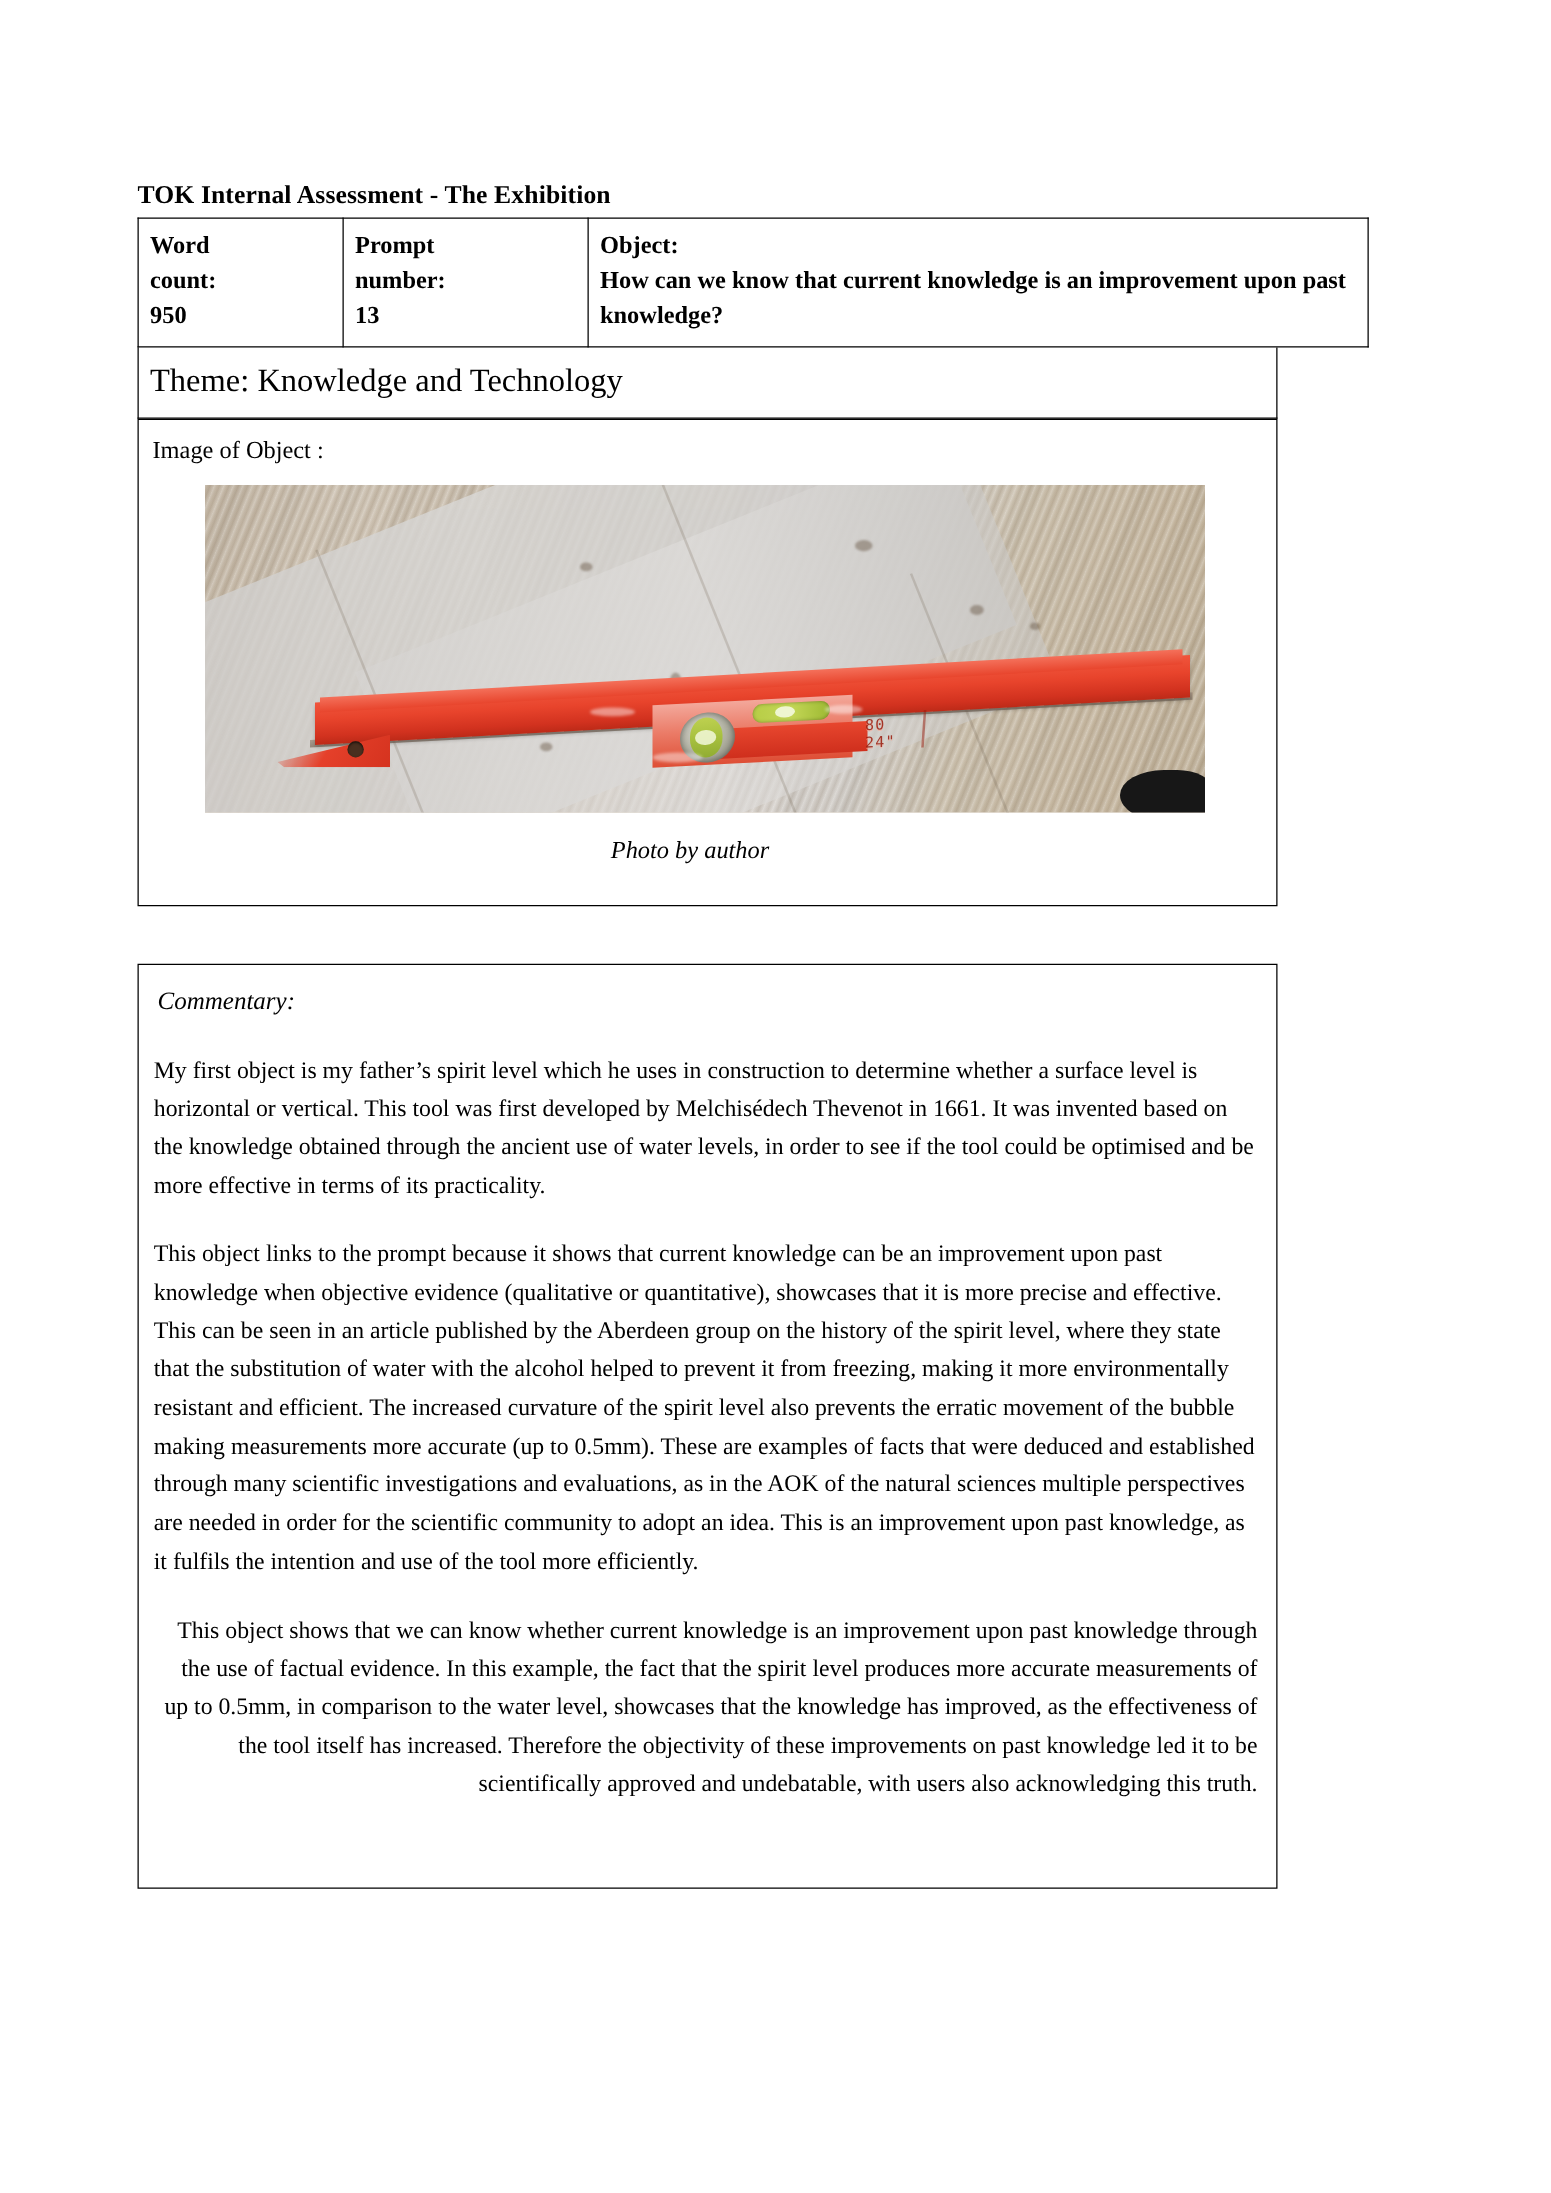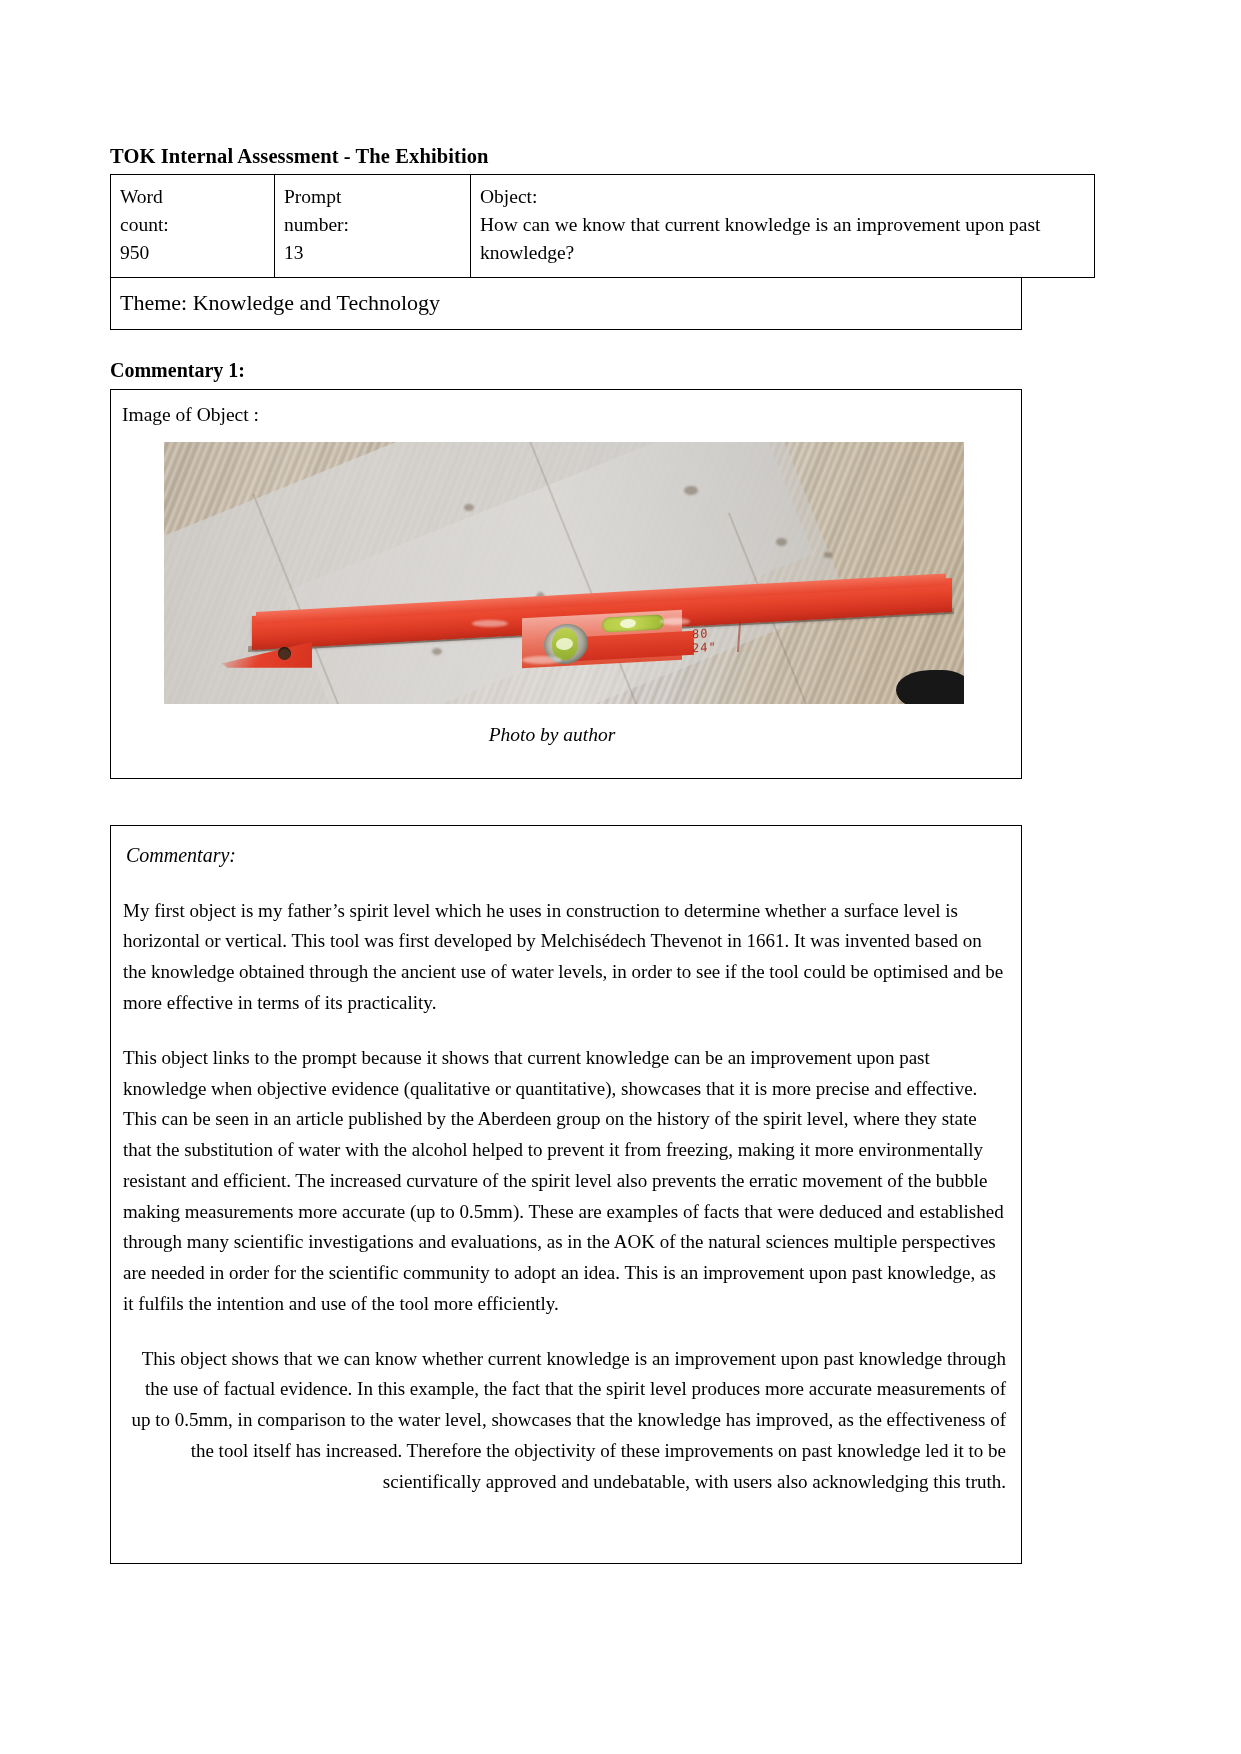--- a/index.html
+++ b/index.html
@@ -38,38 +38,39 @@
     border-collapse: collapse;
     table-layout: fixed;
     margin: 0;
   }
   table.info td {
     border: 1.6px solid #000;
     vertical-align: top;
     padding: 8px 14px 10px 9px;
     font-size: 19.5px;
     line-height: 1.45;
+    font-weight: bold;
   }
   td.c-word   { width: 140px; }
   td.c-prompt { width: 172px; }
   td.c-ques   { width: 600px; }
 
   .cell-line { display: block; }
 
   table.theme {
     width: 912px;
     border-collapse: collapse;
     table-layout: fixed;
     margin: 0;
   }
   table.theme td {
     border: 1.6px solid #000;
     border-top: none;
     padding: 9px 9px 12px 9px;
-    font-size: 22px;
+    font-size: 26px;
     line-height: 1.35;
     height: 30px;
   }
 
   .section-head {
     font-size: 20px;
     font-weight: bold;
     margin: 29px 0 8px 0;
     line-height: 1.1;
   }
@@ -363,21 +364,20 @@
     </table>
 
   <table class="theme">
     <tbody>
         <tr>
       <td>Theme: Knowledge and Technology</td>
     </tr>
   </tbody>
     </table>
 
-  <div class="section-head">Commentary 1:</div>
 
   <div class="obj-box">
     <div class="obj-label">Image of Object :</div>
 
     <div class="photo-wrap">
       <div class="photo">
         <div class="floor"></div>
         <div class="plank-grey"></div>
         <div class="plank-grey2"></div>
         <div class="seam s1"></div>

